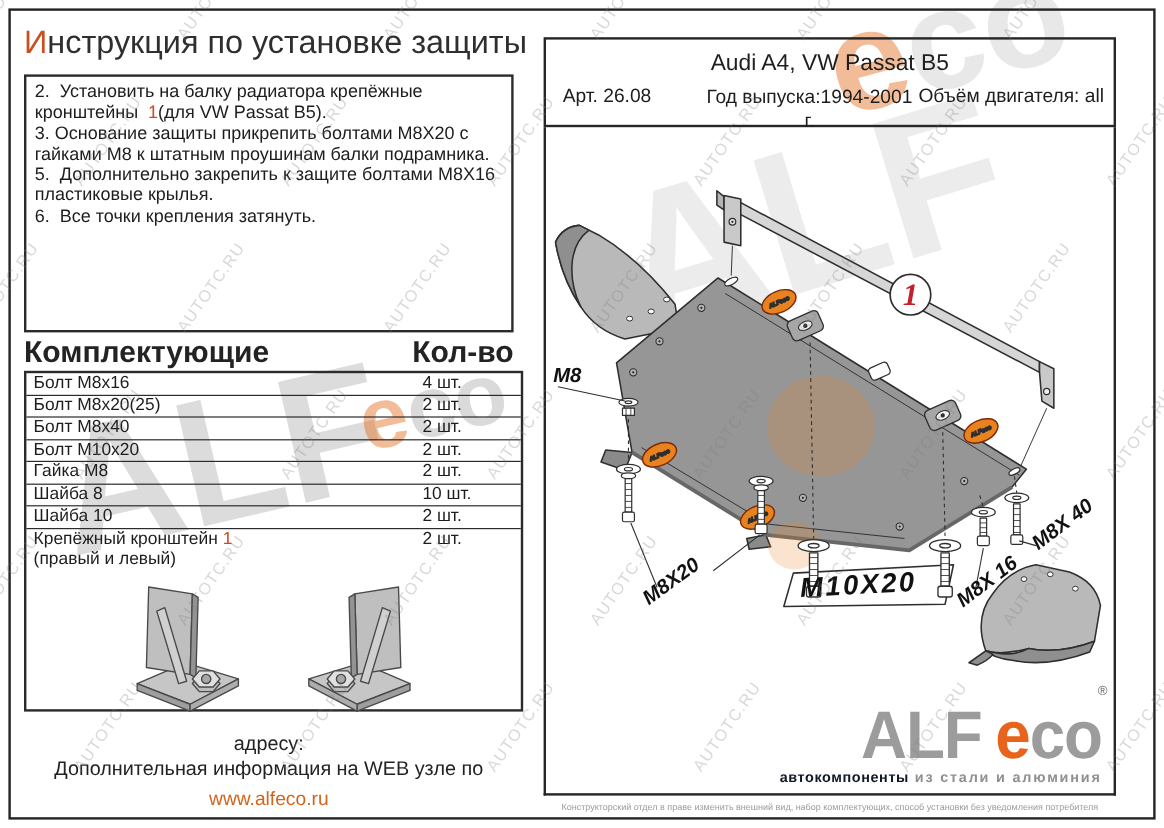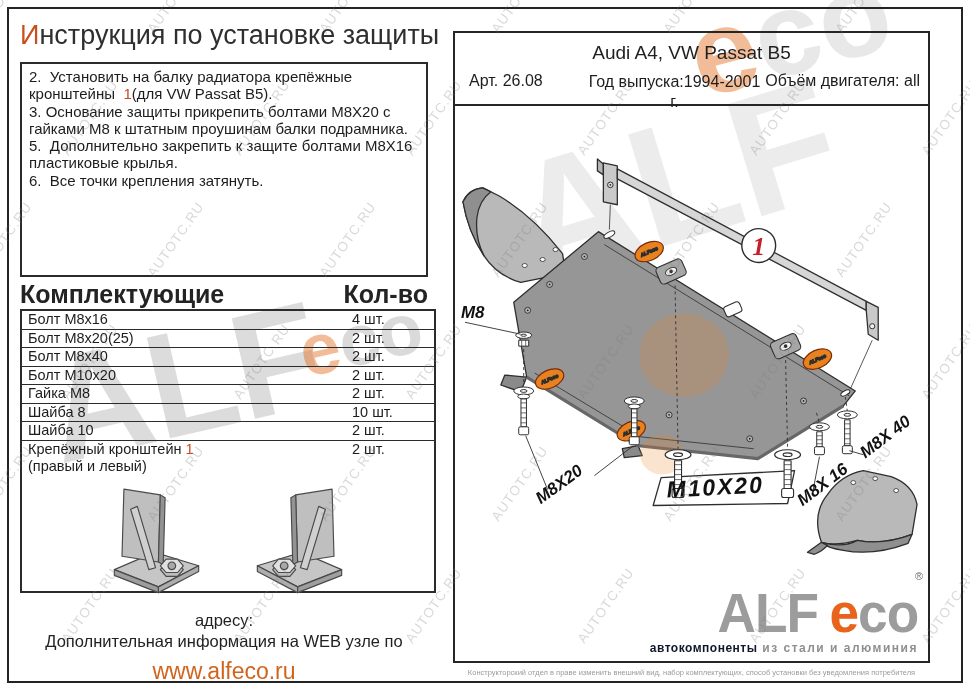--- a/index.html
+++ b/index.html
@@ -29,21 +29,21 @@
   .instr-line{margin:0;}
   .parts-head{position:absolute;left:0;top:280px;width:408px;display:flex;justify-content:space-between;
               font-size:25px;font-weight:bold;color:#232323;}
   .parts-box{position:absolute;left:0;top:309px;width:416px;height:284px;border:2px solid #2b2b2b;box-sizing:border-box;}
   .p-row{position:relative;min-height:17px;line-height:17.5px;border-bottom:1.5px solid #2b2b2b;
          font-size:14.5px;padding-left:6px;box-sizing:border-box;}
   .p-row-last{border-bottom:none;min-height:32px;}
   .p-qty{position:absolute;left:330px;top:0;}
   .brackets-row{display:flex;justify-content:center;gap:28px;margin-top:2px;}
   .web-info{position:absolute;left:0;top:610px;width:408px;text-align:center;font-size:16.5px;line-height:1.25;color:#222;}
-  .web-info .url{display:inline-block;margin-top:6px;font-size:23px;color:#d2641c;text-decoration:none;cursor:pointer;}
+  .web-info .url{display:inline-block;margin-top:6px;font-size:16px;color:#d2641c;text-decoration:none;cursor:pointer;}
 
   
   .right-col{position:absolute;left:453px;top:31px;width:477px;z-index:5;}
   .hdr-box{height:75px;border:2px solid #262626;box-sizing:border-box;}
   .hdr-title{text-align:center;font-size:19px;margin-top:9px;color:#1f1f1f;}
   .hdr-row{display:flex;margin-top:8px;font-size:16px;}
   .hdr-art{width:118px;padding-left:14px;}
   .hdr-years{flex:1;text-align:center;line-height:1.25;}
   .hdr-engine{width:158px;text-align:right;padding-right:8px;}
   .draw-box{position:relative;height:557px;border:2px solid #262626;border-top:none;box-sizing:border-box;}

